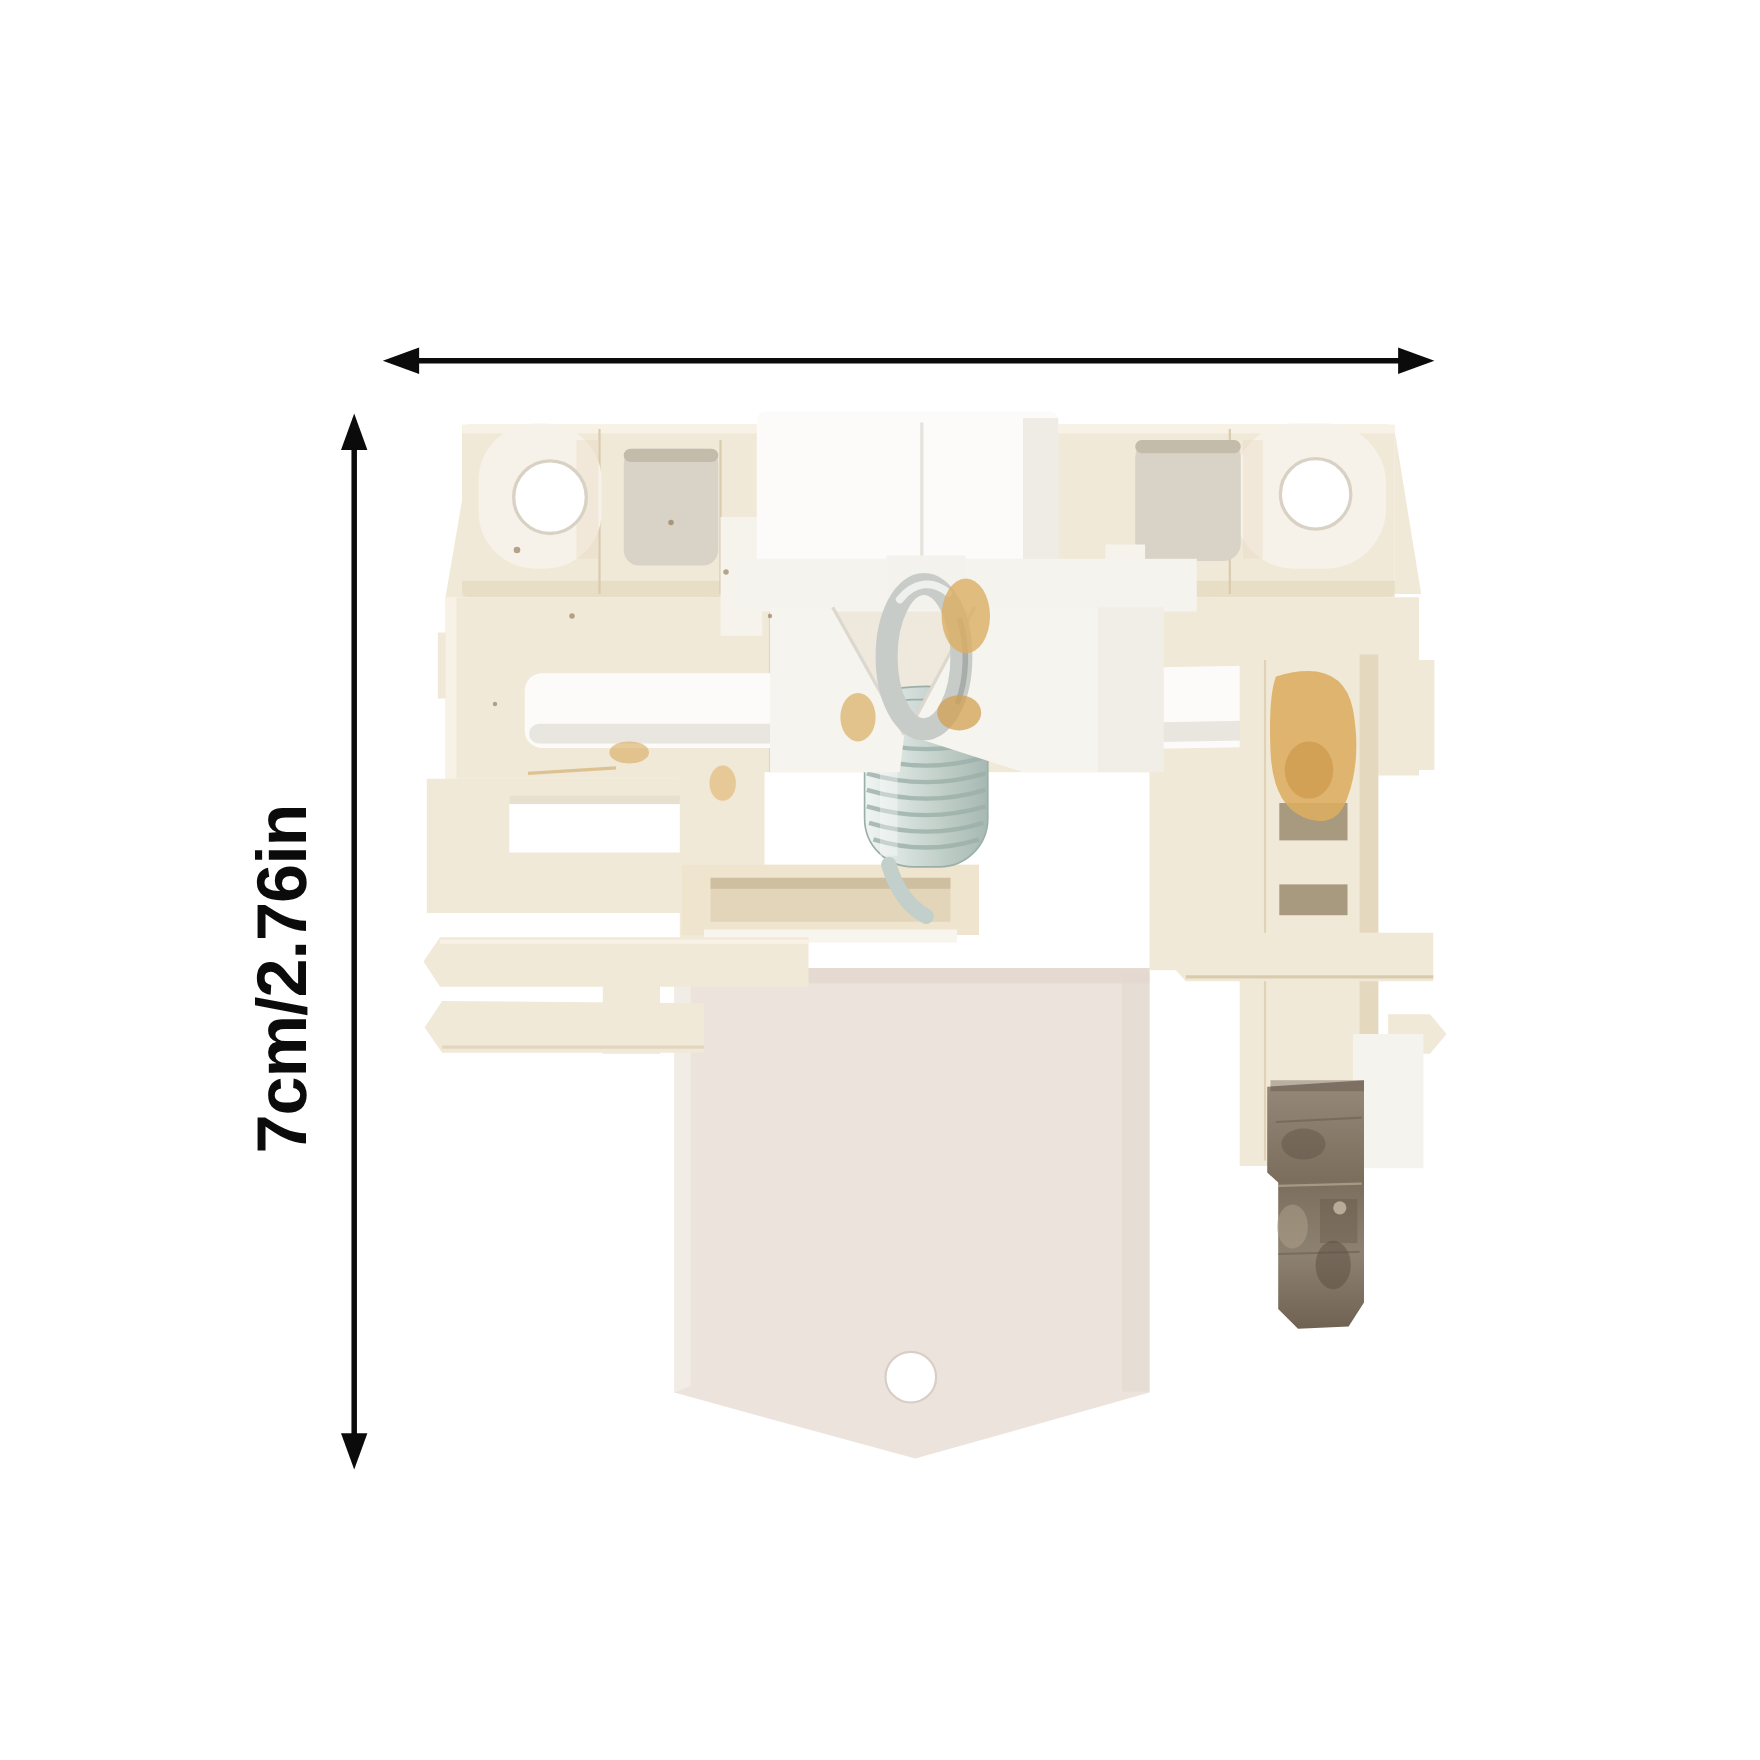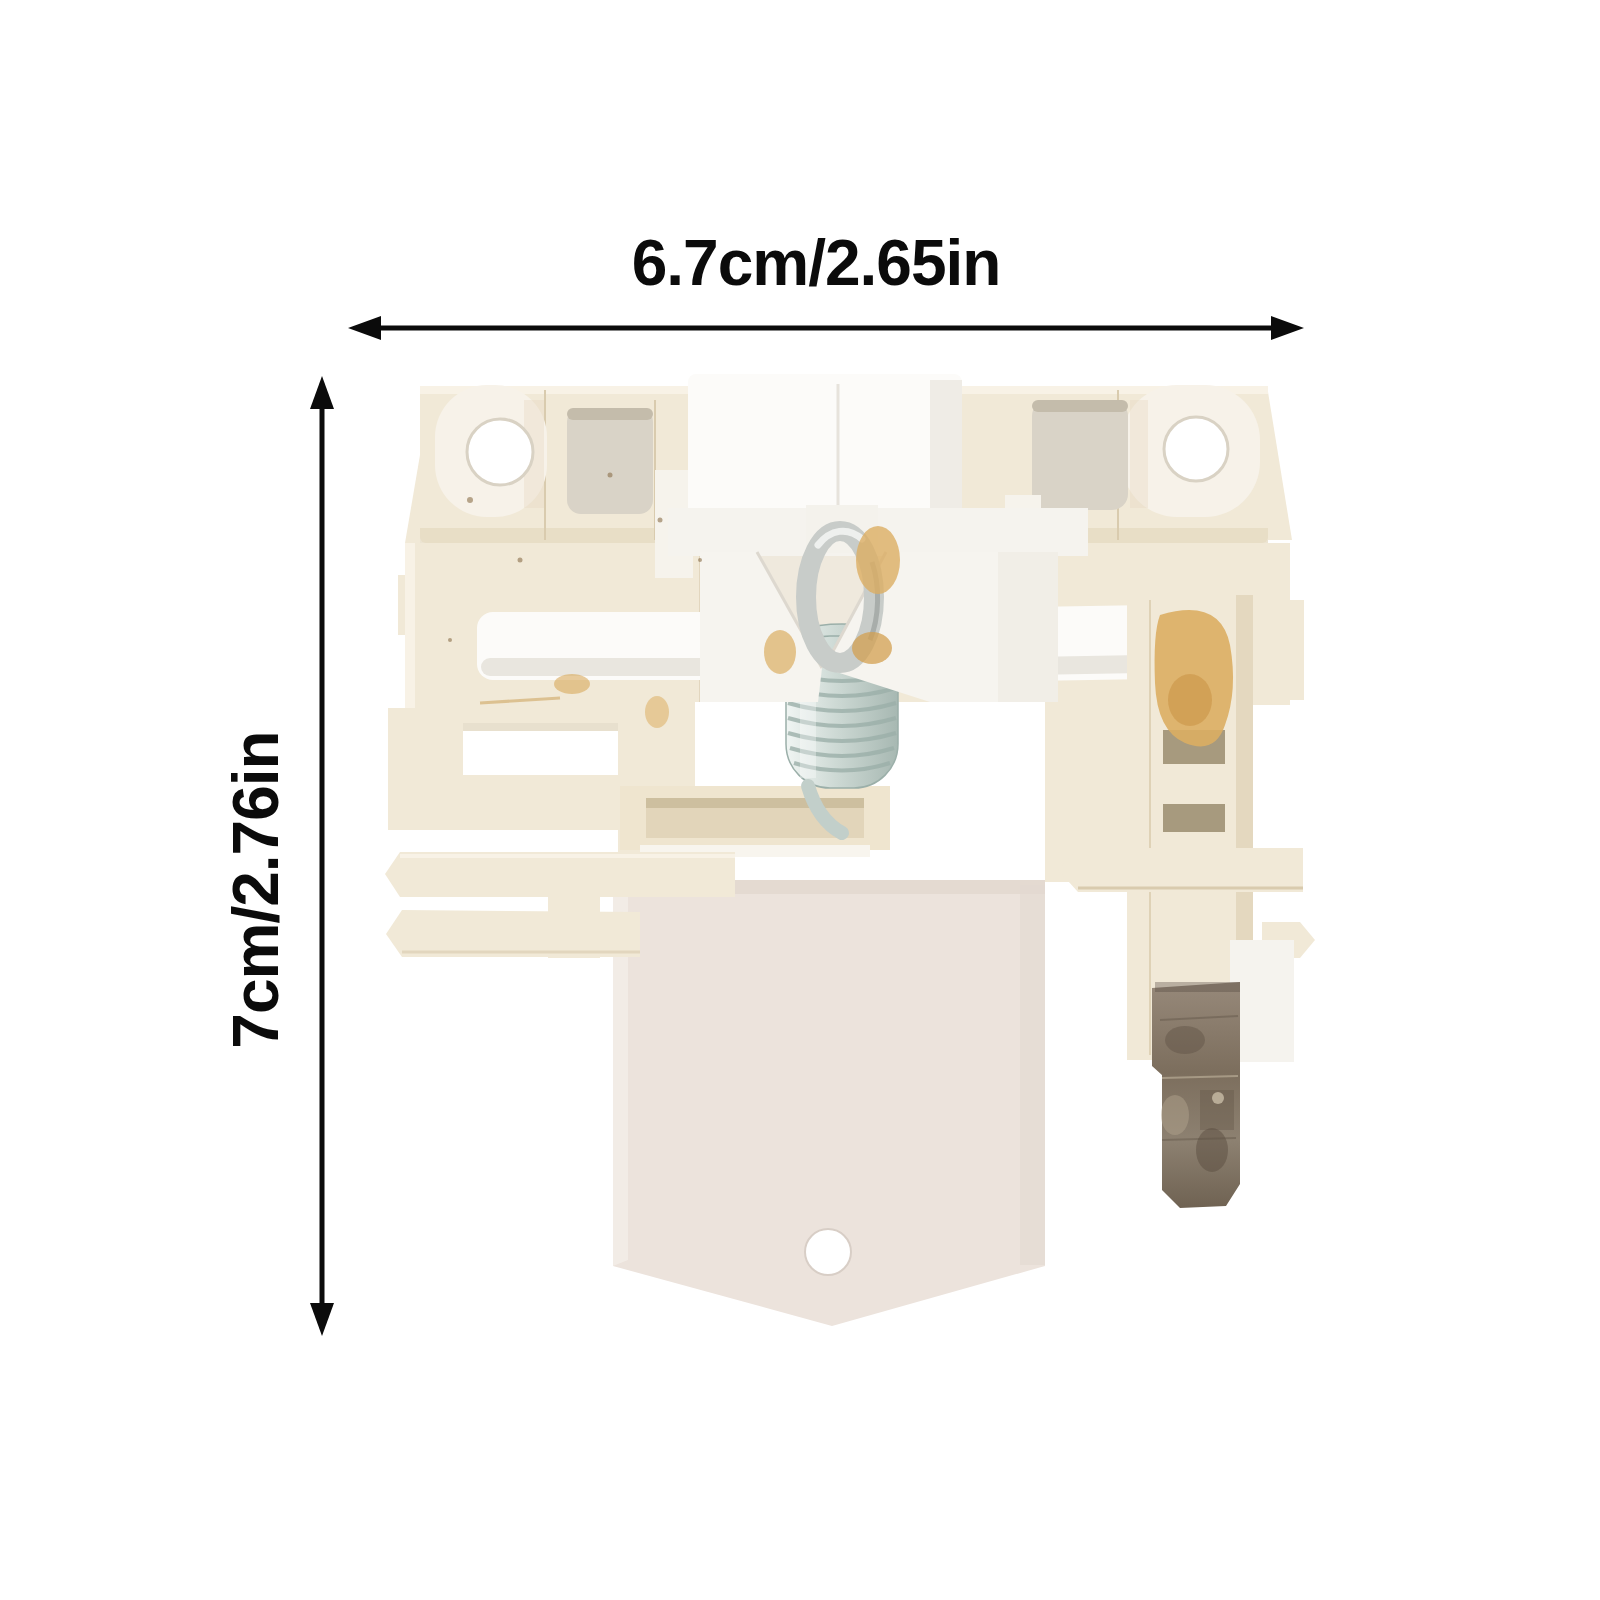--- a/index.html
+++ b/index.html
@@ -16,21 +16,20 @@
              letter-spacing:-1px;white-space:nowrap;}
   .dim-label.h{left:816px;top:263px;transform:translate(-50%,-50%);}
   .dim-label.v{left:256px;top:890px;transform:translate(-50%,-50%) rotate(-90deg);}
   svg{position:absolute;left:0;top:0;}
 </style>
 </head>
 <body>
 
 <div class="canvas">
 
-  <div class="dim-label h">6.7cm/2.65in</div>
   <div class="dim-label v">7cm/2.76in</div>
 
   <svg width="1600" height="1600" viewBox="0 0 1600 1600">
     <defs>
       <linearGradient id="springGrad" x1="0" y1="0" x2="1" y2="0">
         <stop offset="0" stop-color="#f0f5f3"></stop>
         <stop offset="0.45" stop-color="#cdd9d4"></stop>
         <stop offset="1" stop-color="#a7b8b2"></stop>
       </linearGradient>
       <linearGradient id="metalGrad" x1="0" y1="0" x2="0" y2="1">

